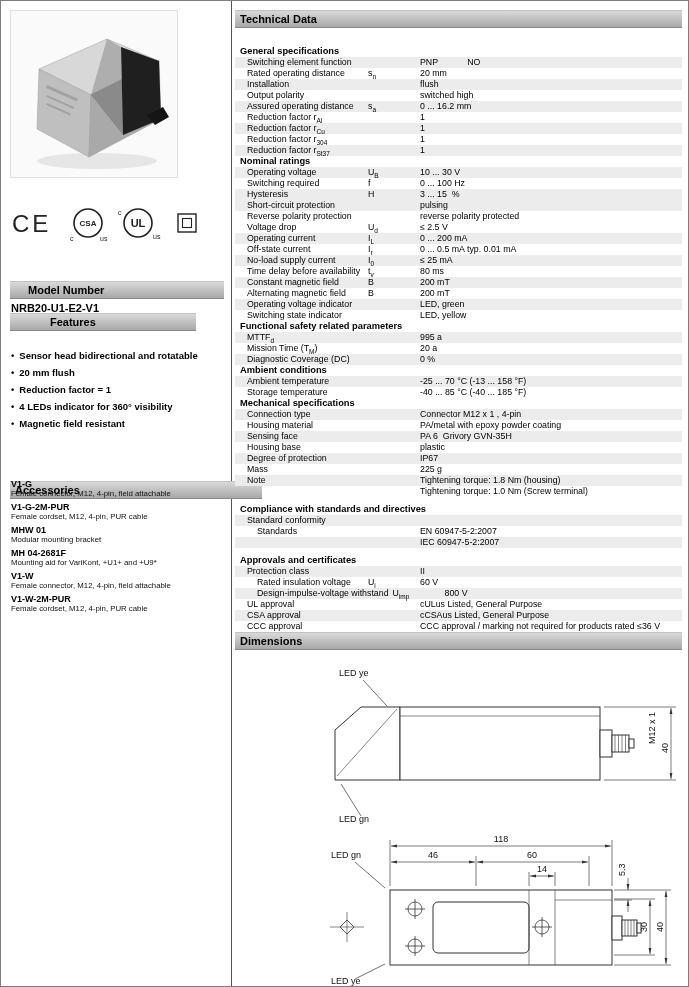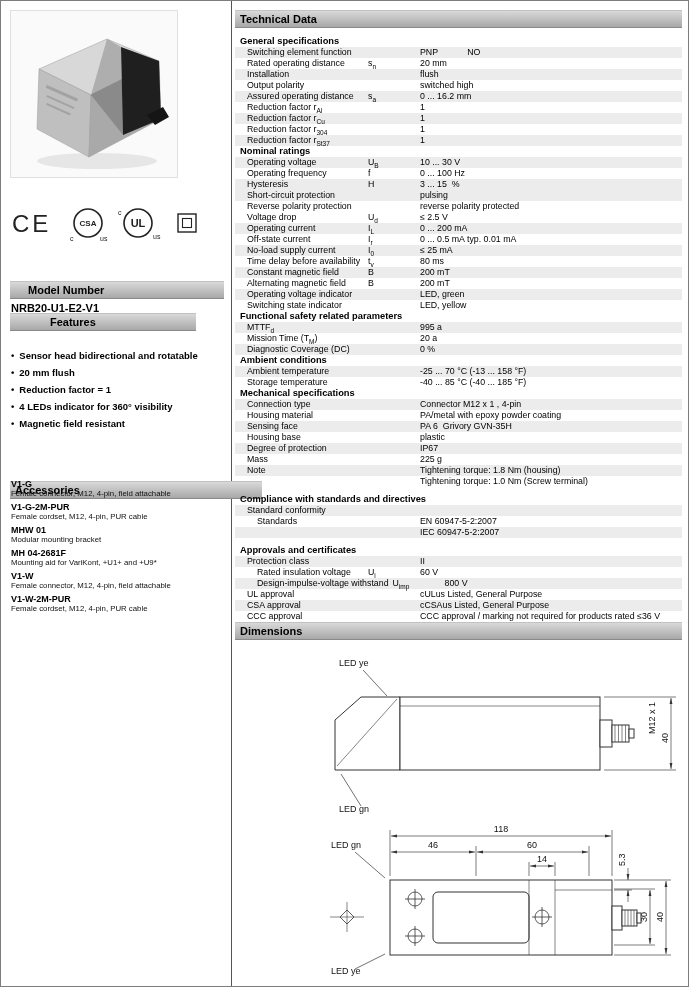--- a/index.html
+++ b/index.html
@@ -21,21 +21,21 @@
   .features li { font-size:9.5px; font-weight:bold; line-height:12px; margin-bottom:5px; padding-left:11px; text-indent:-11px; }
   .features li::before { content:"•"; margin-right:5px; }
   .accessories-bar { position:absolute; left:9px; top:480px; width:252px; }
   .accessories { position:absolute; left:10px; top:478px; width:212px; }
   .acc { margin-bottom:4px; }
   .acc-name { font-size:9px; font-weight:bold; line-height:10px; }
   .acc-desc { font-size:7.8px; line-height:9px; color:#111; }
 
   
   .right-col { position:absolute; left:234px; top:9px; width:447px; }
-  .ttable { width:100%; margin-top:8px; }
+  .ttable { width:100%; margin-top:18px; }
   .sec-title { font-weight:bold; font-size:9.3px; line-height:11px; padding-left:5px; }
   .sec-title.gap { margin-top:7px; }
   .trow { display:flex; font-size:8.8px; line-height:11px; min-height:11px; }
   .trow.shade { background:#ececec; }
   .c-label { flex:0 0 auto; min-width:133px; padding-left:12px; padding-right:4px; white-space:nowrap; }
   .c-label.lvl2 { padding-left:22px; }
   .c-sym { flex:0 0 52px; white-space:nowrap; }
   .c-val { flex:1; white-space:pre-wrap; }
   sub { font-size:6.5px; line-height:0; }
 
@@ -184,21 +184,21 @@
           <span class="c-sym"></span>
           <span class="c-val">1</span>
         </div>
         <div class="sec-title">Nominal ratings</div>
         <div class="trow shade">
           <span class="c-label">Operating voltage</span>
           <span class="c-sym">U<sub>B</sub></span>
           <span class="c-val">10 ... 30 V</span>
         </div>
         <div class="trow">
-          <span class="c-label">Operating frequency</span>
+          <span class="c-label">Switching required</span>
           <span class="c-sym">f</span>
           <span class="c-val">0 ... 100 Hz</span>
         </div>
         <div class="trow shade">
           <span class="c-label">Hysteresis</span>
           <span class="c-sym">H</span>
           <span class="c-val">3 ... 15  %</span>
         </div>
         <div class="trow shade">
           <span class="c-label">Short-circuit protection</span>

